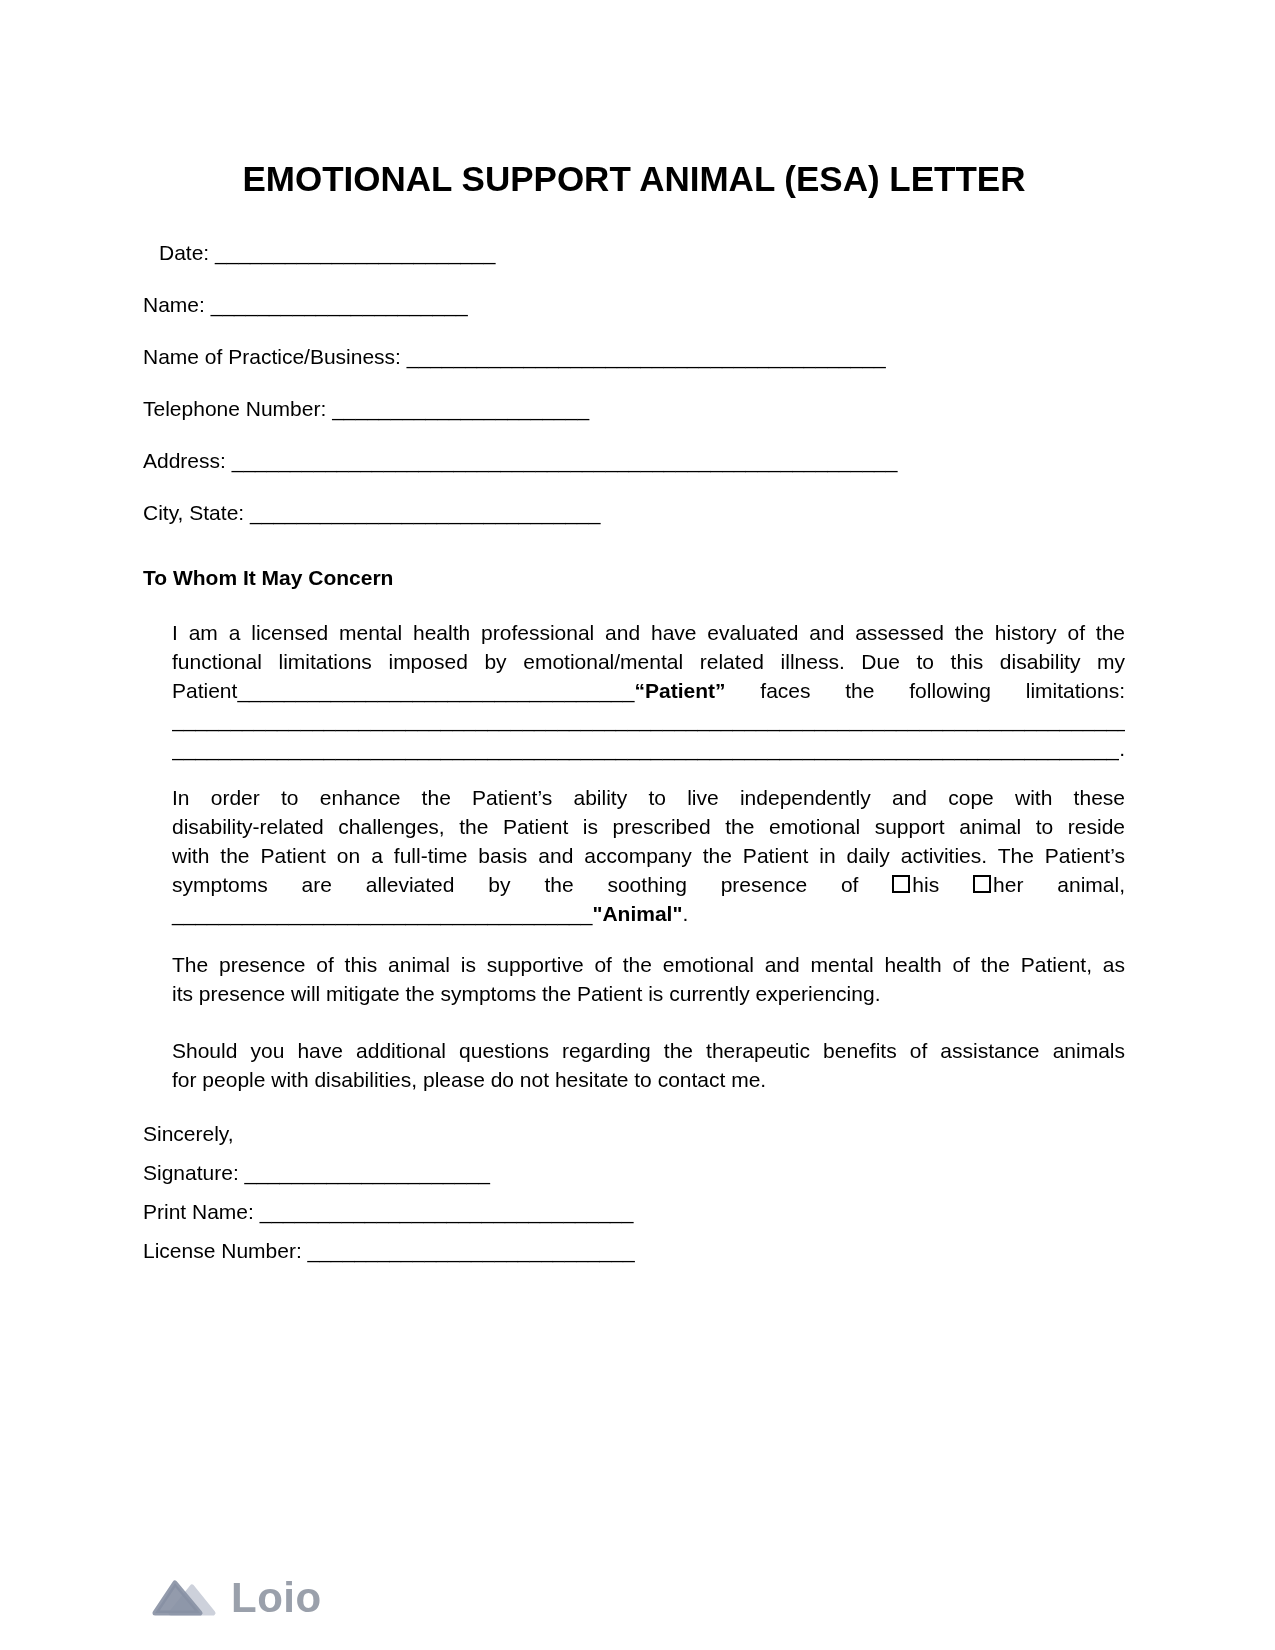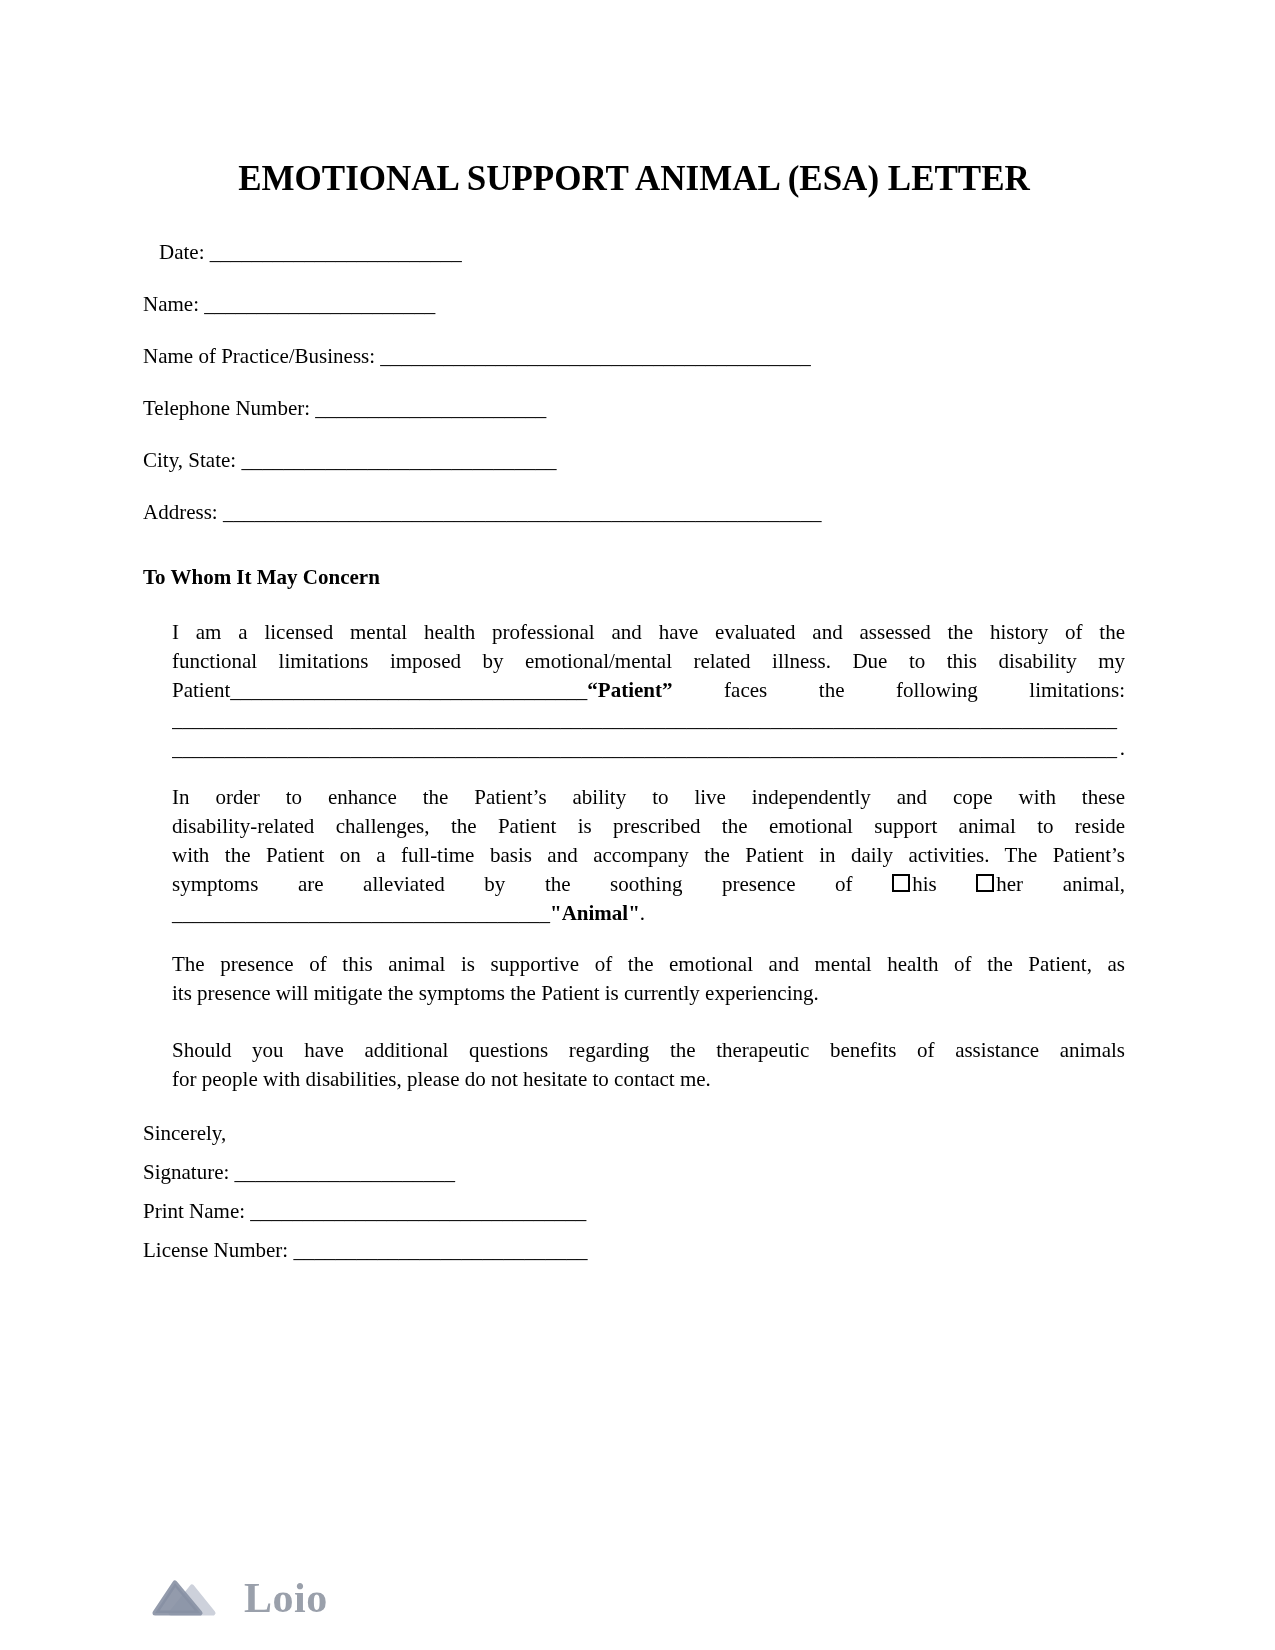--- a/index.html
+++ b/index.html
@@ -1,20 +1,20 @@
 <!DOCTYPE html>
 <html><head>
 <meta charset="utf-8">
 <style>
   html,body { margin:0; padding:0; background:#ffffff; }
   .page {
     position:relative;
     width:1140px; height:1650px;
     background:#ffffff;
-    font-family:Liberation Serif, serif;
+    font-family:Liberation Sans, sans-serif;
     font-size:21px; color:#000000;
     overflow:hidden;
   }
   .content { position:absolute; left:143px; top:0; width:982px; }
   .title {
     margin:158px 0 0 0;
     font-size:35px; line-height:42px; font-weight:bold;
     text-align:center; white-space:nowrap;
   }
   .ln { line-height:29px;margin-left:29px; }
@@ -32,21 +32,21 @@
   .sig-row.tight { }
   .blankline { overflow:hidden; white-space:nowrap; }
   .blankflex { display:flex; }
   .blankfill { flex:1 1 0; min-width:0; overflow:hidden; white-space:nowrap; }
   .checkbox {
     display:inline-block; width:14px; height:14px;
     border:2px solid #000; vertical-align:-1px; margin-right:2px;
   }
   .logo {
     position:absolute; left:152px; top:1576px;
-    display:flex; align-items:center; gap:26px;
+    display:flex; align-items:center; gap:13px;
   }
   .logo-text {
     font-size:42px; font-weight:bold; color:#9aa0ab; letter-spacing:0.5px;
     line-height:44px;
   }
 </style>
 </head>
 <body>
 
 <div class="page">
@@ -68,27 +68,27 @@
       <span>Name of Practice/Business:</span>
       <span>_________________________________________</span>
     </div>
 
     <div class="field-row">
       <span>Telephone Number:</span>
       <span>______________________</span>
     </div>
 
     <div class="field-row">
-      <span>City, State:</span>
-      <span>______________________________</span>
+      <span>Address:</span>
+      <span>_________________________________________________________</span>
     </div>
 
     <div class="field-row">
-      <span>Address:</span>
-      <span>_________________________________________________________</span>
+      <span>City, State:</span>
+      <span>______________________________</span>
     </div>
 
     <div class="salutation">To Whom It May Concern</div>
 
     <div class="para1">
       <div class="ln just">I am a licensed mental health professional and have evaluated and assessed the history of the</div>
       <div class="ln just">functional limitations imposed by emotional/mental related illness. Due to this disability my</div>
       <div class="ln just"><span>Patient__________________________________</span><span class="bold">“Patient”</span>
         <span>faces the following limitations:</span>
       </div>

